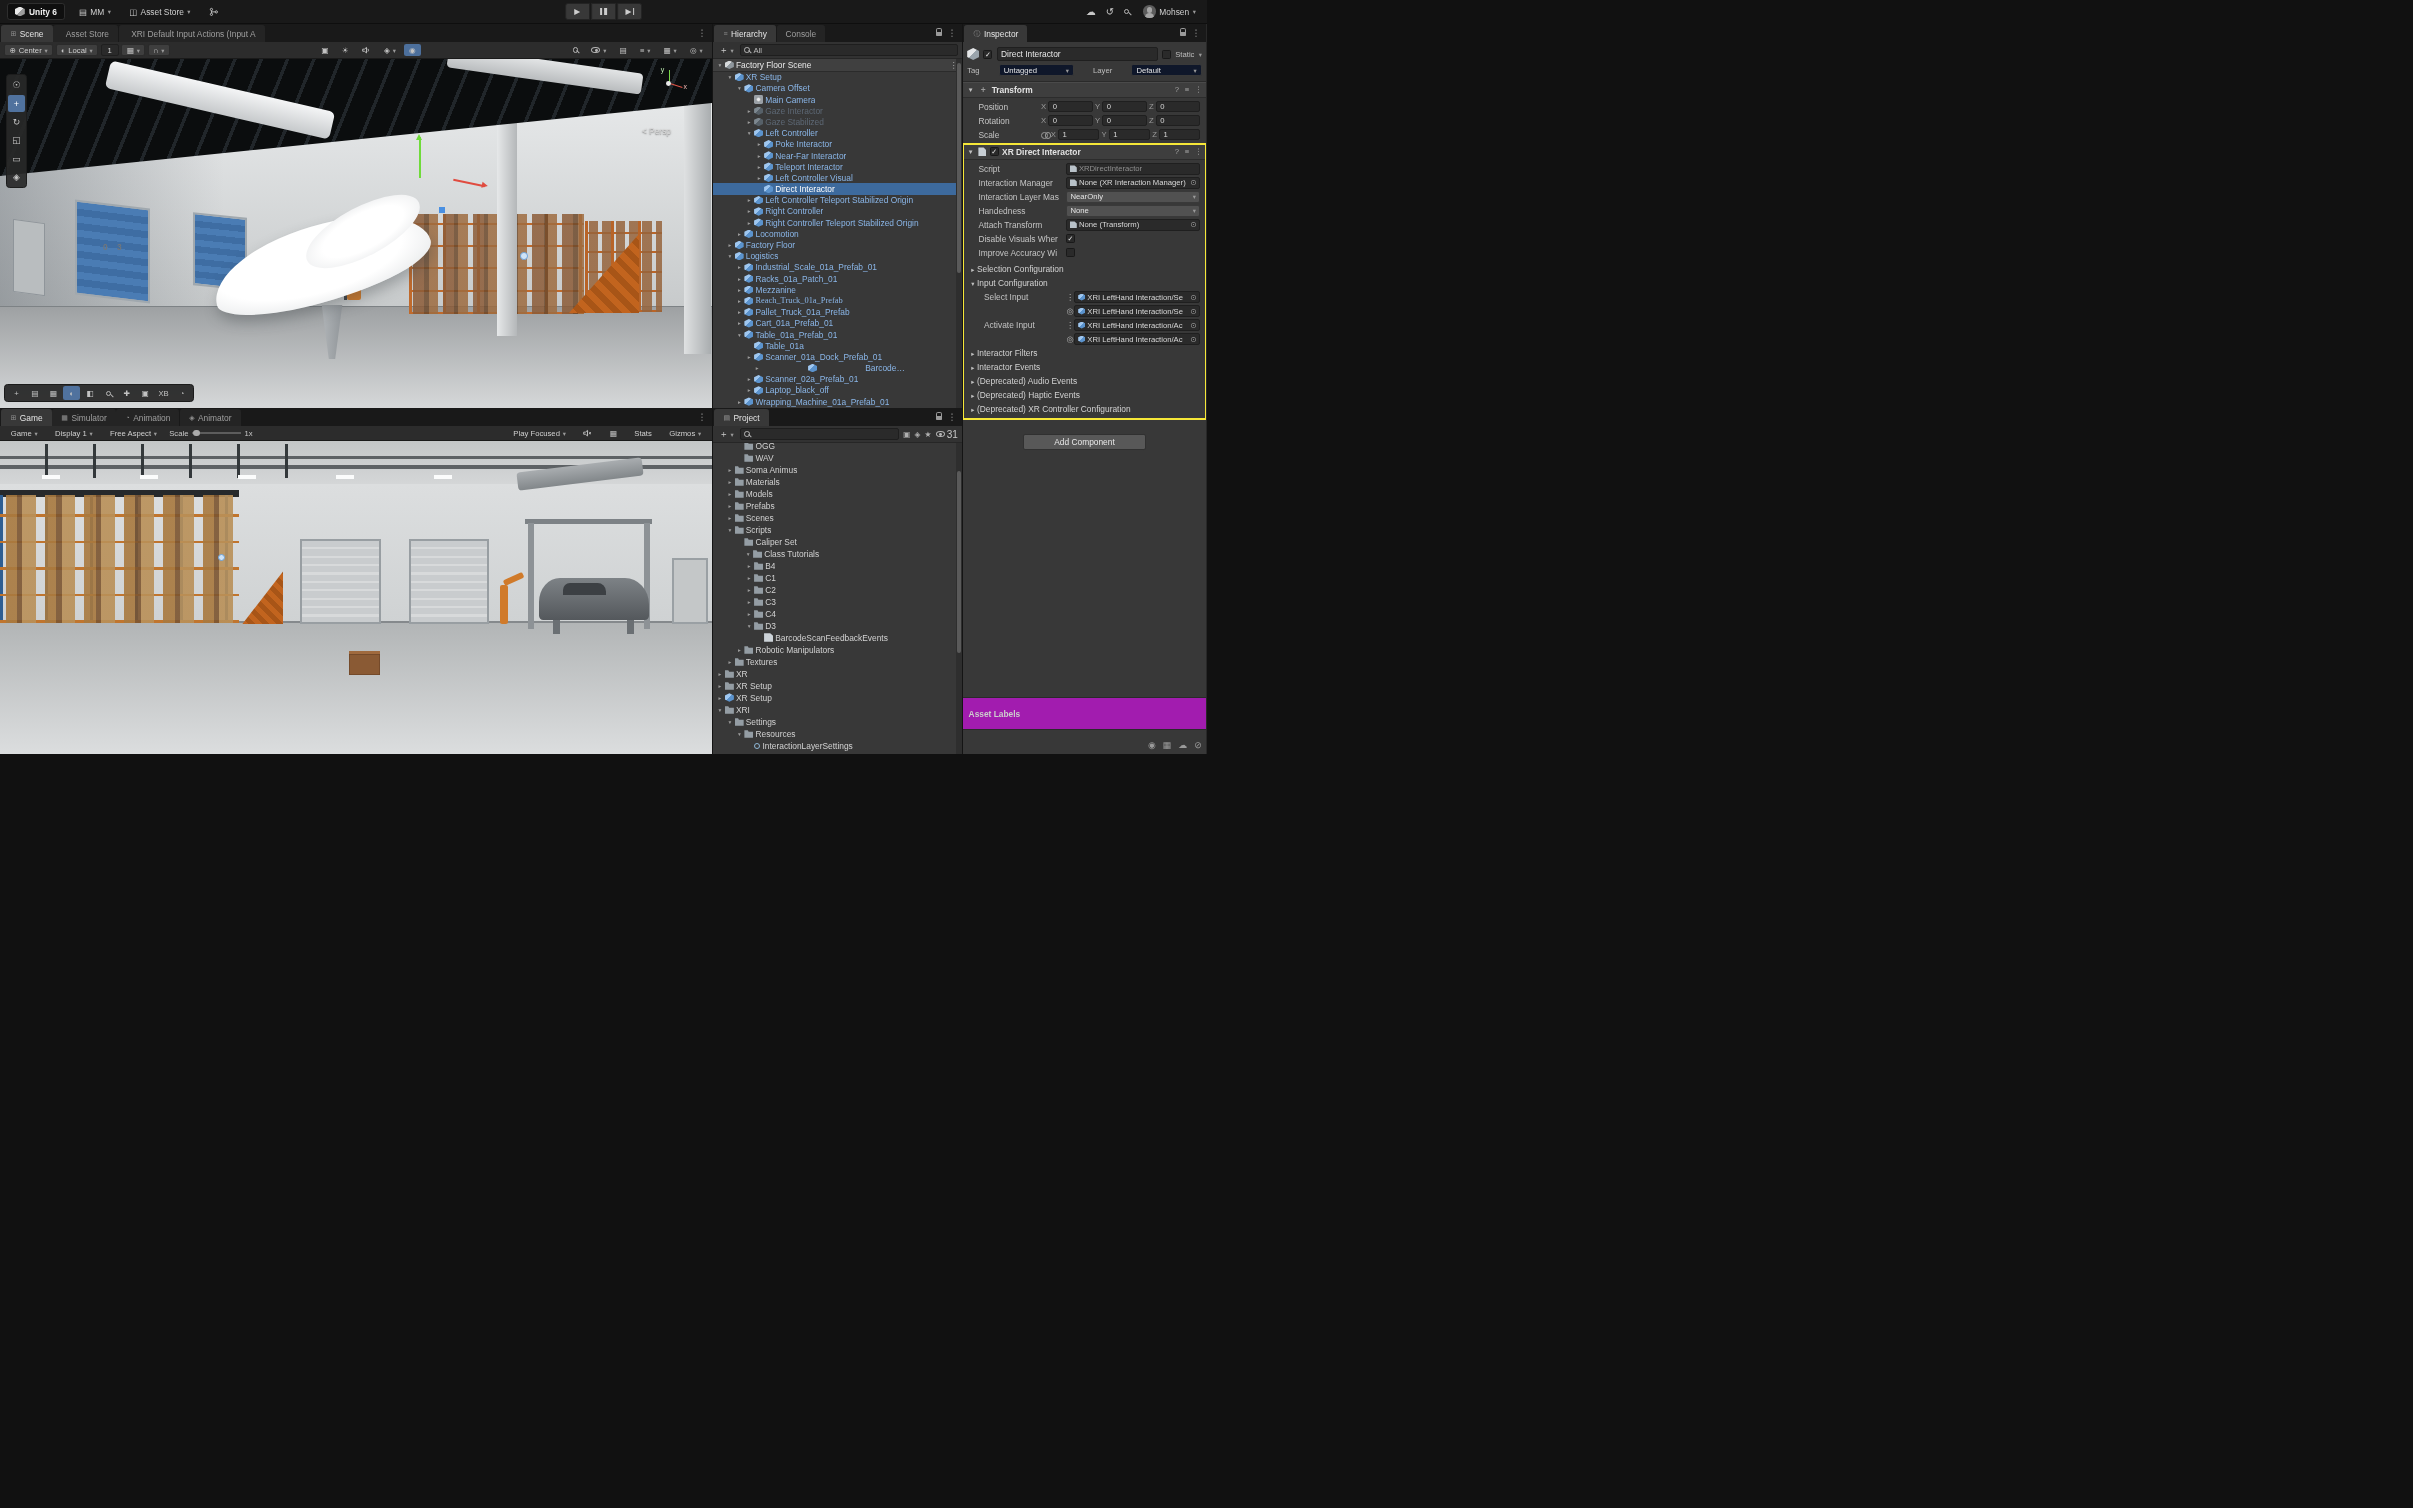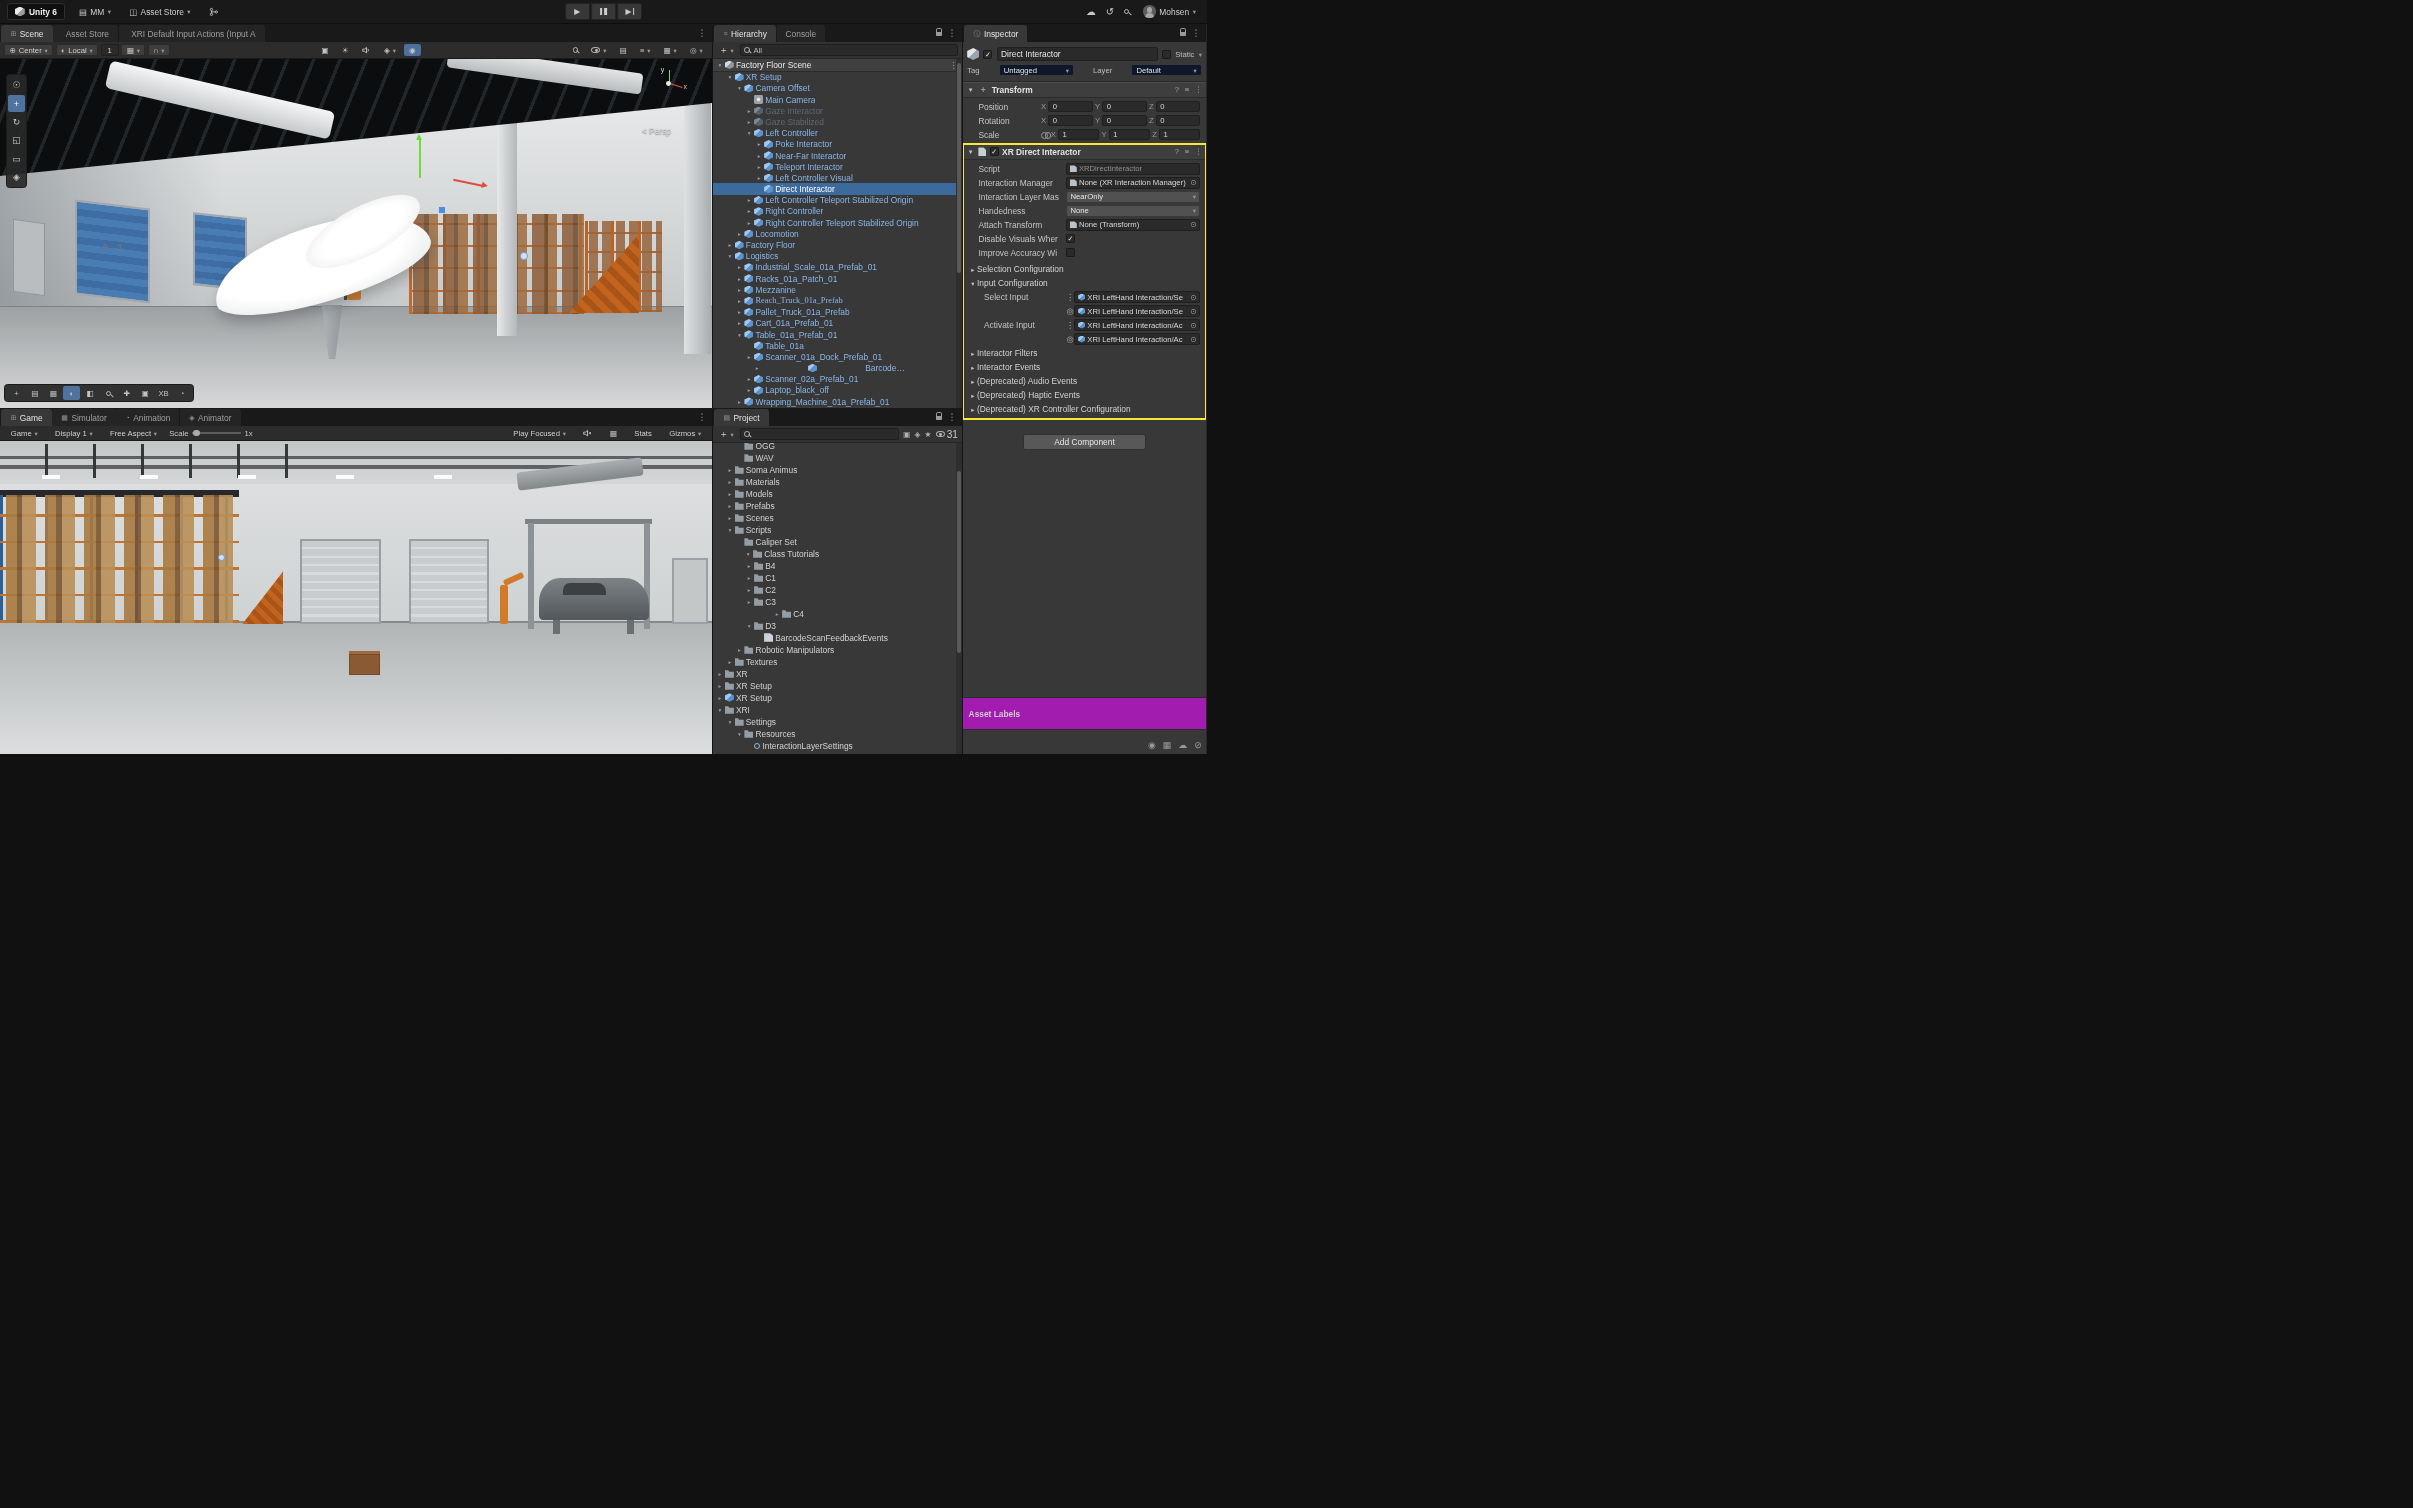--- a/index.html
+++ b/index.html
@@ -855,21 +855,21 @@
           <div class="trow" style="padding-left: 32px;">
             <span class="arr">▸</span>
             <span class="ticon icon-folder"></span>
             <span class="tlabel">C2</span>
           </div>
           <div class="trow" style="padding-left: 32px;">
             <span class="arr">▸</span>
             <span class="ticon icon-folder"></span>
             <span class="tlabel">C3</span>
           </div>
-          <div class="trow" style="padding-left: 32px; margin-left: 28px;">
+          <div class="trow" style="padding-left: 32px;">
             <span class="arr">▸</span>
             <span class="ticon icon-folder"></span>
             <span class="tlabel">C4</span>
           </div>
           <div class="trow" style="padding-left: 32px;">
             <span class="arr">▾</span>
             <span class="ticon icon-folder"></span>
             <span class="tlabel">D3</span>
           </div>
           <div class="trow" style="padding-left: 42px;">

